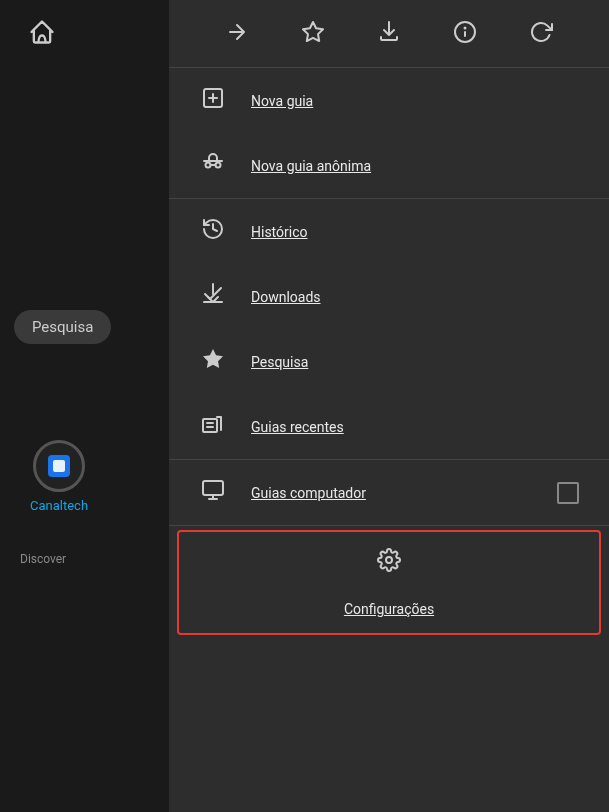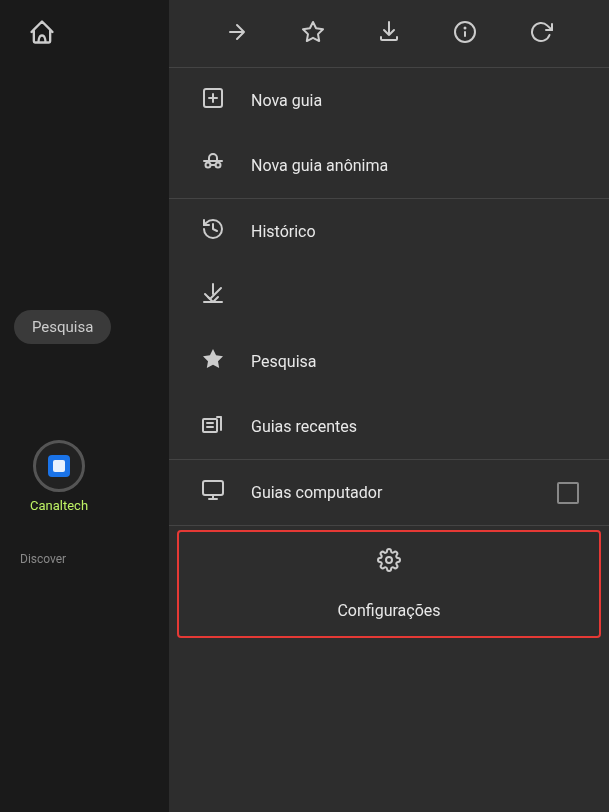--- a/index.html
+++ b/index.html
@@ -56,21 +56,21 @@
       height: 52px;
       border-radius: 50%;
       background: #222;
       display: flex;
       align-items: center;
       justify-content: center;
       border: 3px solid #555;
     }
 
     .canaltech-label {
-      color: #bef264;
+      color: #0ea5e9;
       font-size: 13px;
     }
 
     
     .discover-text {
       position: absolute;
       bottom: 30px;
       left: 20px;
       color: #888;
       font-size: 12px;
@@ -123,22 +123,23 @@
     .menu-item-icon {
       color: #ccc;
       font-size: 22px;
       width: 28px;
       text-align: center;
       flex-shrink: 0;
     }
 
     .menu-item-label {
       color: #e8e8e8;
-      font-size: 16px;
+      font-size: 14px;
       flex: 1;
+      text-decoration: underline;
     }
 
     .menu-item-checkbox {
       width: 22px;
       height: 22px;
       border: 2px solid #888;
       border-radius: 2px;
       flex-shrink: 0;
     }
 
@@ -281,20 +282,21 @@
   </div>
 
   <div class="menu-item">
     <span class="menu-item-icon">
       <svg class="icon-svg" viewBox="0 0 24 24">
         <polyline points="20 6 9 17 4 12"></polyline>
         <path d="M12 2v10M7 15l5 5 5-5"></path>
         <line x1="3" y1="20" x2="21" y2="20"></line>
       </svg>
     </span>
+    <span class="menu-item-label">Downloads</span>
   </div>
 
   <div class="menu-item">
     <span class="menu-item-icon">
       <svg class="icon-svg-fill" viewBox="0 0 24 24">
         <polygon points="12,2 15.09,8.26 22,9.27 17,14.14 18.18,21.02 12,17.77 5.82,21.02 7,14.14 2,9.27 8.91,8.26"></polygon>
       </svg>
     </span>
     <span class="menu-item-label">Pesquisa</span>
   </div>

